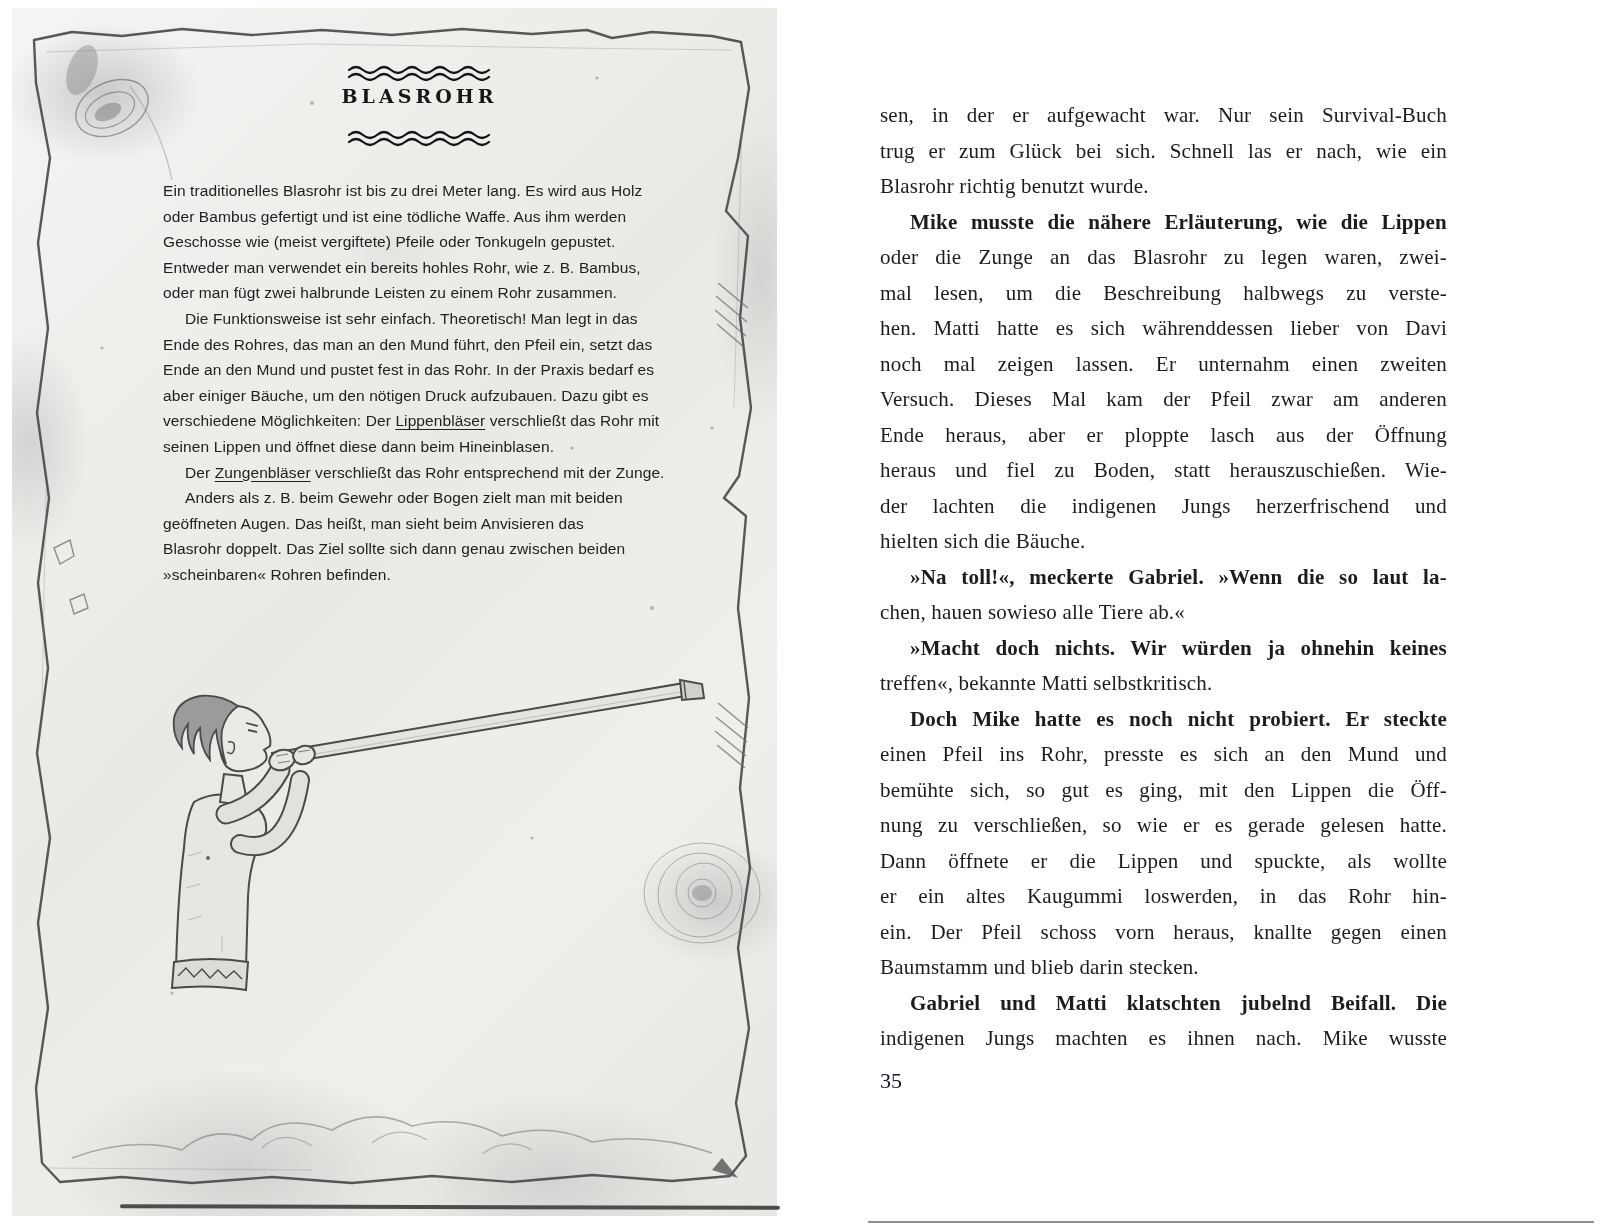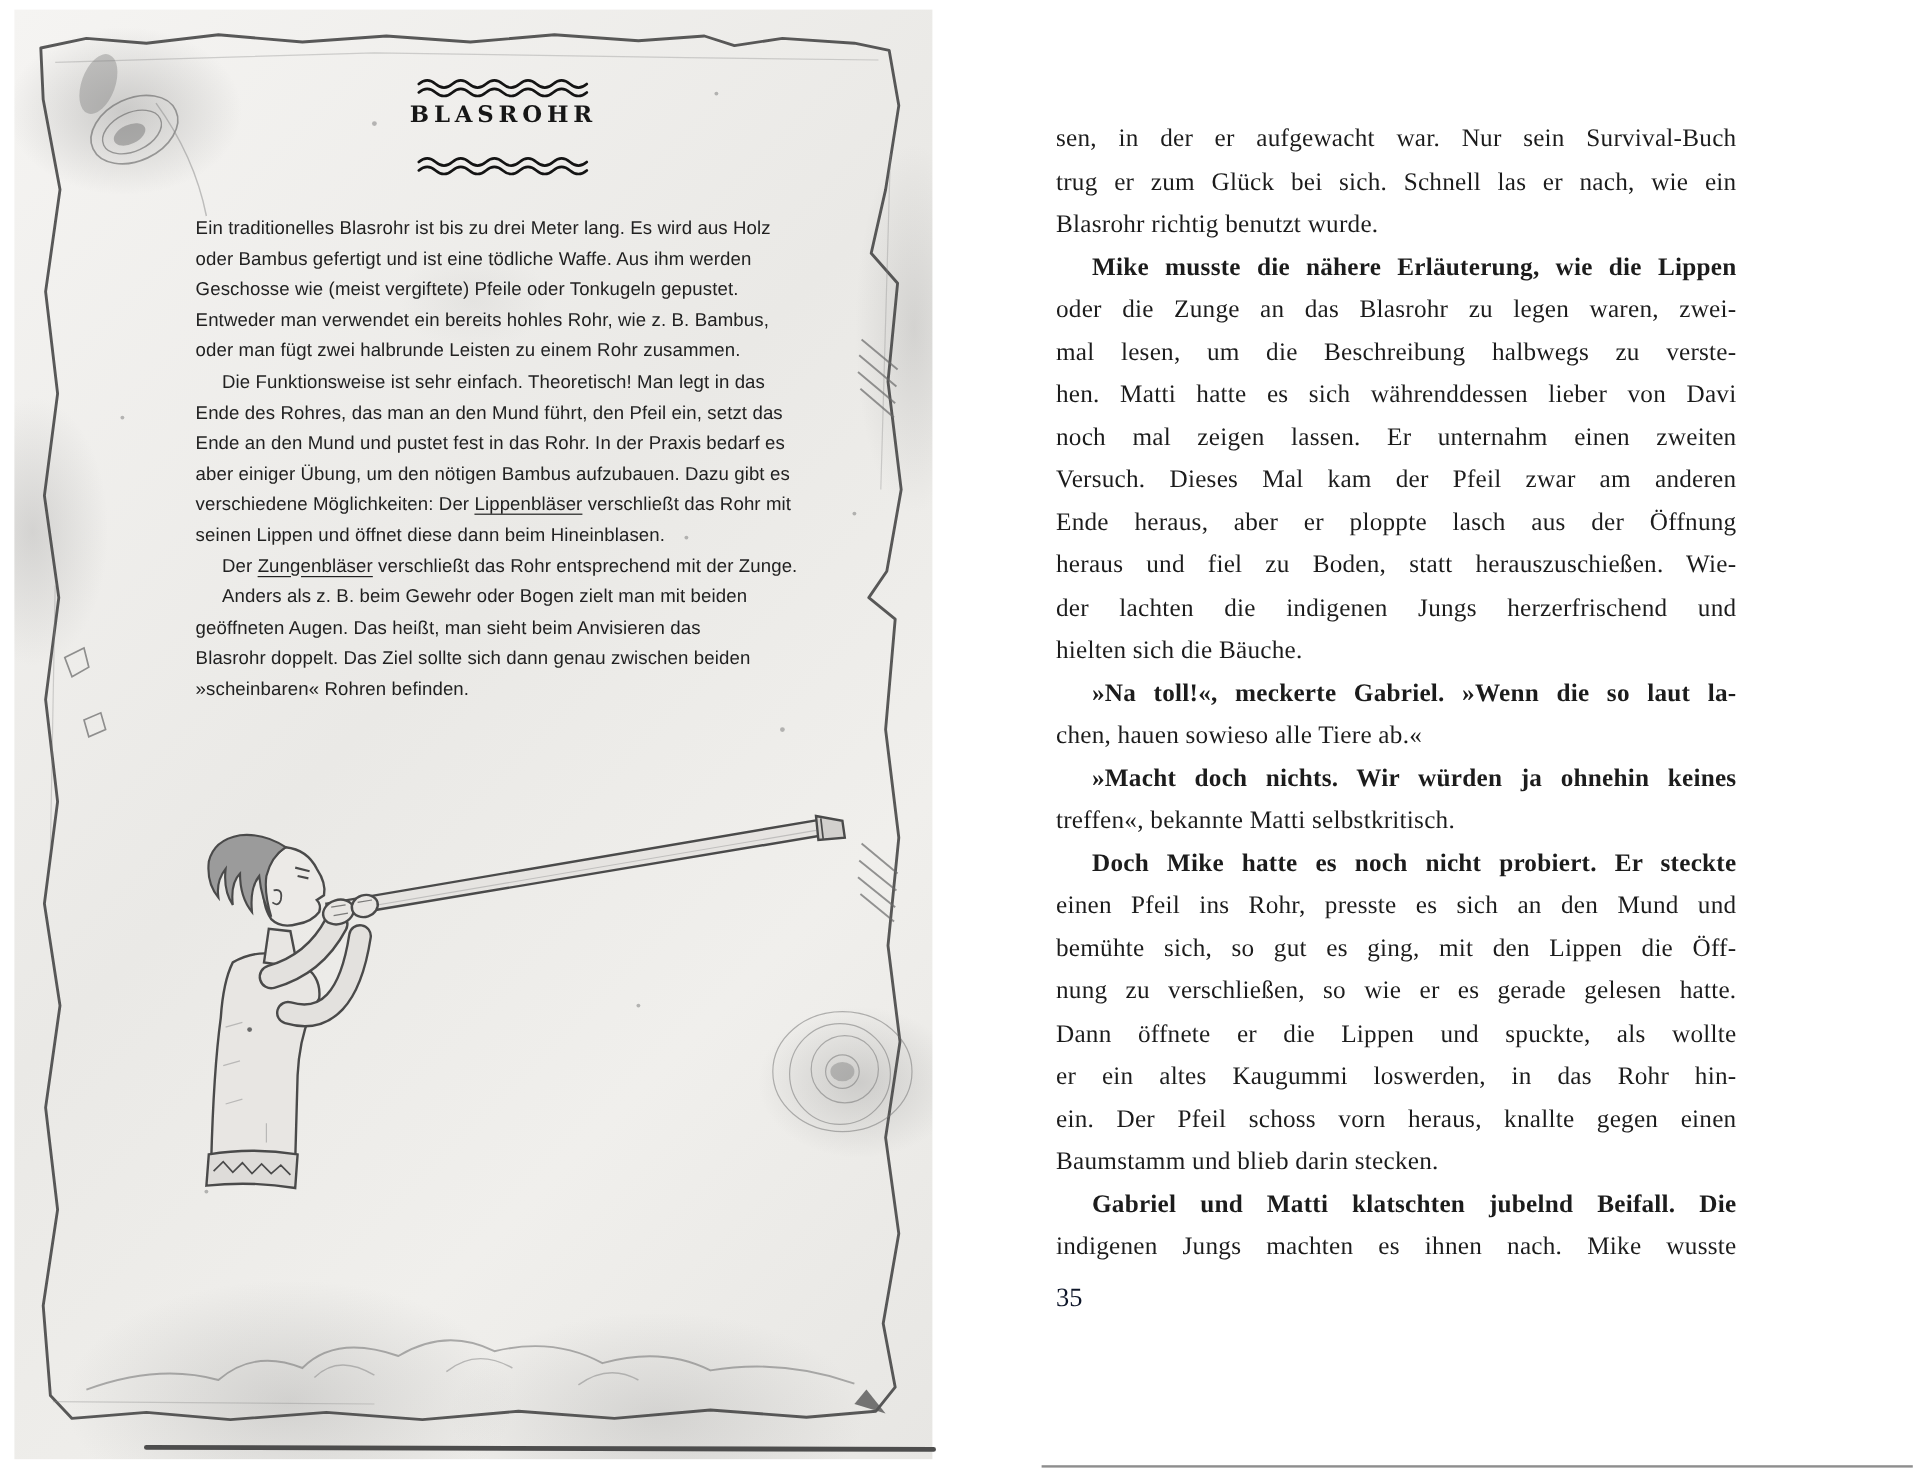--- a/index.html
+++ b/index.html
@@ -134,21 +134,21 @@
 
     <div class="left-text">
         <div class="l-line"><span>Ein traditionelles Blasrohr ist bis zu drei Meter lang. Es wird aus Holz</span></div>
         <div class="l-line"><span>oder Bambus gefertigt und ist eine tödliche Waffe. Aus ihm werden</span></div>
         <div class="l-line"><span>Geschosse wie (meist vergiftete) Pfeile oder Tonkugeln gepustet.</span></div>
         <div class="l-line"><span>Entweder man verwendet ein bereits hohles Rohr, wie z. B. Bambus,</span></div>
         <div class="l-line"><span>oder man fügt zwei halbrunde Leisten zu einem Rohr zusammen.</span></div>
         <div class="l-line ind"><span>Die Funktionsweise ist sehr einfach. Theoretisch! Man legt in das</span></div>
         <div class="l-line"><span>Ende des Rohres, das man an den Mund führt, den Pfeil ein, setzt das</span></div>
         <div class="l-line"><span>Ende an den Mund und pustet fest in das Rohr. In der Praxis bedarf es</span></div>
-        <div class="l-line"><span>aber einiger Übung, um den nötigen Bambus aufzubauen. Dazu gibt es</span></div>
+        <div class="l-line"><span>aber einiger Bäuche, um den nötigen Druck aufzubauen. Dazu gibt es</span></div>
         <div class="l-line"><span>verschiedene Möglichkeiten: Der </span><span class="u">Lippenbläser</span><span> verschließt das Rohr mit</span></div>
         <div class="l-line"><span>seinen Lippen und öffnet diese dann beim Hineinblasen.</span></div>
         <div class="l-line ind"><span>Der </span><span class="u">Zungenbläser</span><span> verschließt das Rohr entsprechend mit der Zunge.</span></div>
         <div class="l-line ind"><span>Anders als z. B. beim Gewehr oder Bogen zielt man mit beiden</span></div>
         <div class="l-line"><span>geöffneten Augen. Das heißt, man sieht beim Anvisieren das</span></div>
         <div class="l-line"><span>Blasrohr doppelt. Das Ziel sollte sich dann genau zwischen beiden</span></div>
         <div class="l-line"><span>»scheinbaren« Rohren befinden.</span></div>
       </div>
 
     <svg class="illu" viewBox="0 0 580 345" aria-hidden="true">

